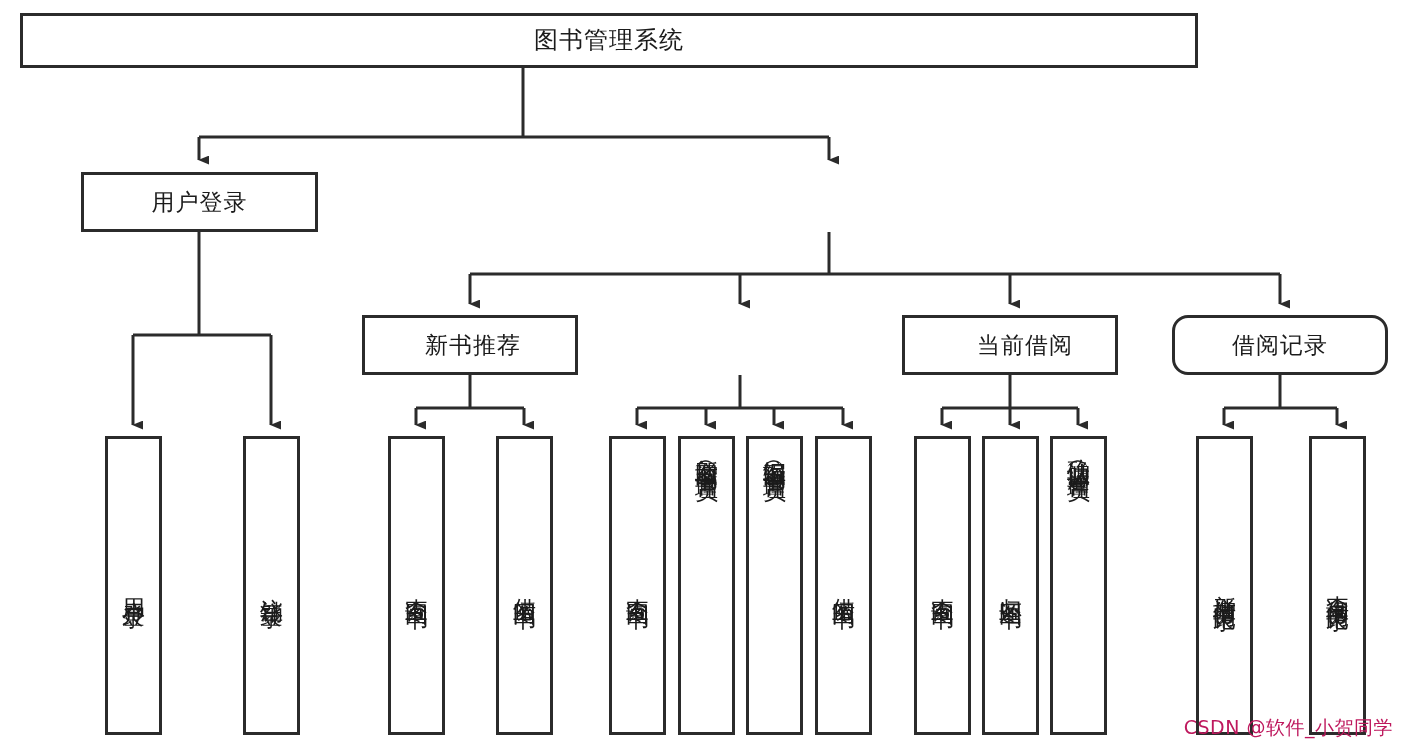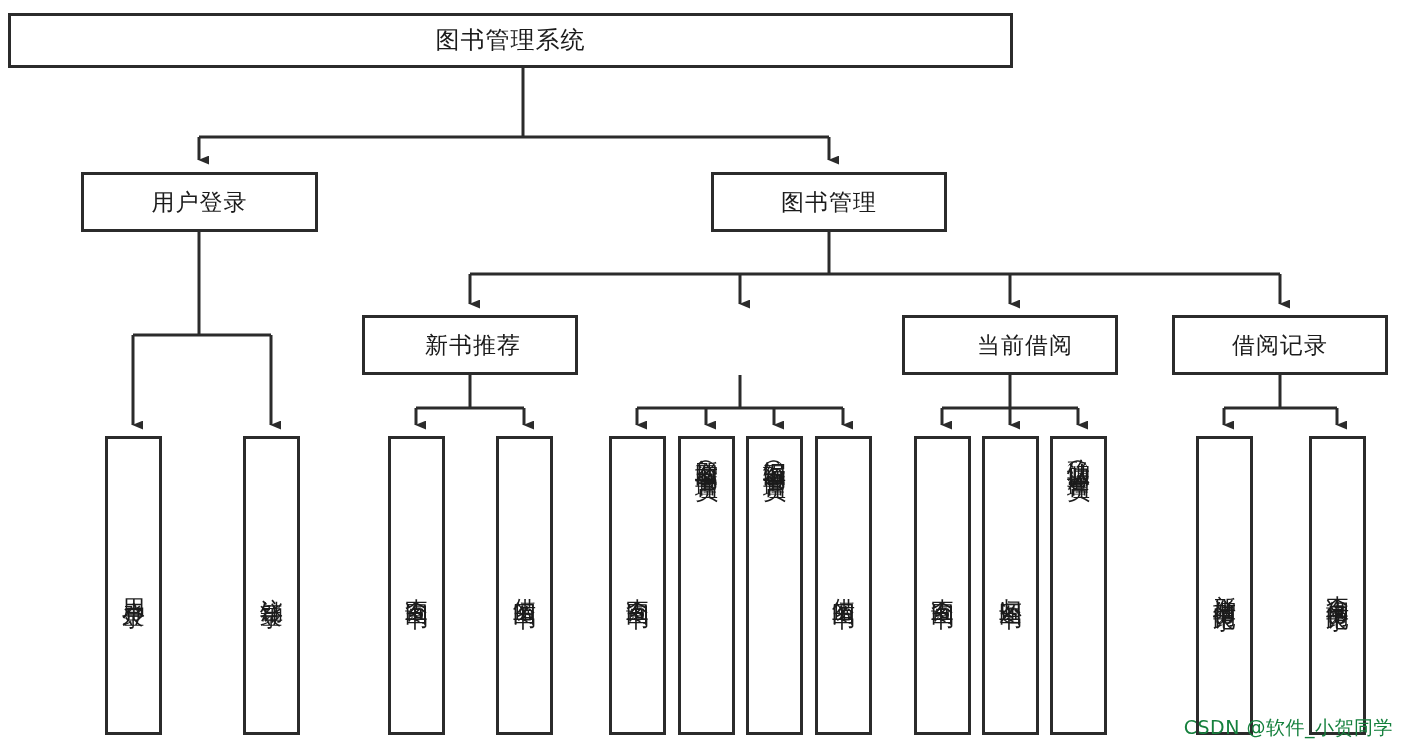--- a/index.html
+++ b/index.html
@@ -70,21 +70,21 @@
   }
   .node.leaf.centered .node-label {
     padding-top: 0;
   }
   
   #watermark {
     position: absolute;
     right: 12px;
     bottom: 6px;
     font-size: 19px;
-    color: #15803d;
+    color: #be185d;
     letter-spacing: 0.5px;
     z-index: 5;
     white-space: nowrap;
     pointer-events: none;
   }
 </style>
 </head>
 <body>
 
 <div id="diagram-root">
@@ -134,38 +134,35 @@
       <line x1="1010" y1="408" x2="1010" y2="425" marker-end="url(#arrowhead)"></line>
       <line x1="1078" y1="408" x2="1078" y2="425" marker-end="url(#arrowhead)"></line>
 
       <line x1="1280" y1="375" x2="1280" y2="408"></line>
       <line x1="1224" y1="408" x2="1337" y2="408"></line>
       <line x1="1224" y1="408" x2="1224" y2="425" marker-end="url(#arrowhead)"></line>
       <line x1="1337" y1="408" x2="1337" y2="425" marker-end="url(#arrowhead)"></line>
     </g>
   </svg>
 
-  <div class="node root" style="left:8px; top:13px; width:1005px; height:55px;">
+  <div class="node root" style="left:20px; top:13px; width:1178px; height:55px;">
     <span class="node-label">图书管理系统</span>
   </div>
 
   <div class="node level2" style="left:81px; top:172px; width:237px; height:60px;">
     <span class="node-label">用户登录</span>
   </div>
-  <div class="node level2" style="left:711px; top:172px; width:236px; height:60px;">
-    <span class="node-label">图书管理</span>
-  </div>
 
   <div class="node level3" style="left:362px; top:315px; width:216px; height:60px;padding-left:6px;">
     <span class="node-label">新书推荐</span>
   </div>
   <div class="node level3" style="left:902px; top:315px; width:216px; height:60px;padding-left:30px;">
     <span class="node-label">当前借阅</span>
   </div>
-  <div class="node level3" style="left:1172px; top:315px; width:216px; height:60px;">
+  <div class="node level3" style="left:1172px; top:315px; width:216px; height:60px;border-radius:16px;">
     <span class="node-label">借阅记录</span>
   </div>
 
   <div class="node leaf centered" style="left:105px; top:436px; width:57px; height:299px;">
     <span class="node-label">用户登录</span>
   </div>
   <div class="node leaf centered" style="left:243px; top:436px; width:57px; height:299px;">
     <span class="node-label">注销登录</span>
   </div>
 

